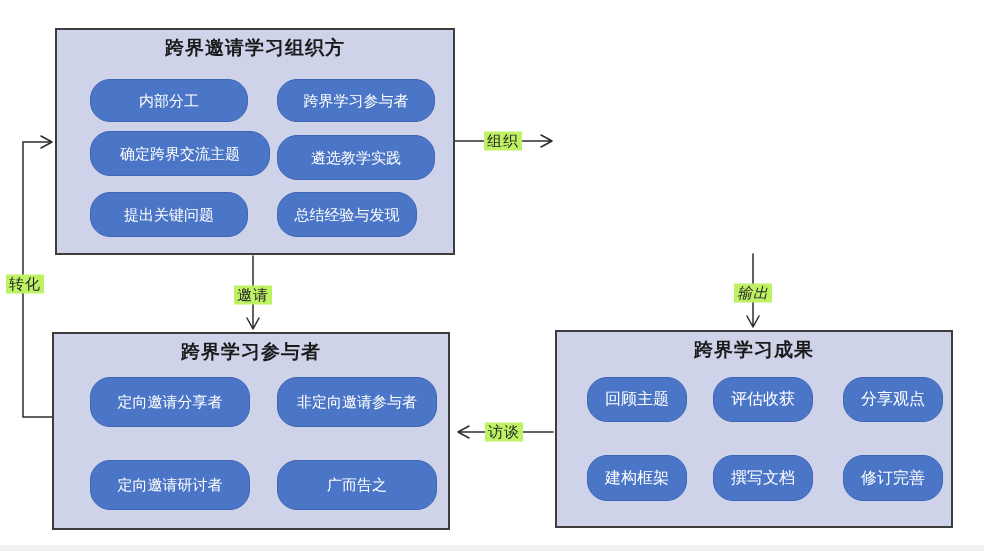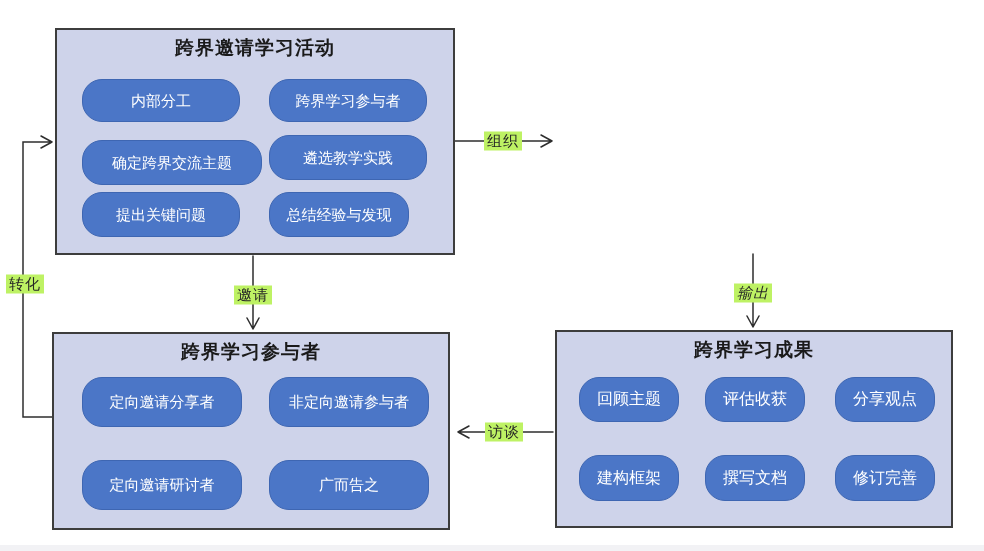--- a/index.html
+++ b/index.html
@@ -39,20 +39,21 @@
     border: 1px solid var(--item-border, #3e66b2);
     border-radius: 20px;
     color: var(--item-text, #ffffff);
     display: flex;
     align-items: center;
     justify-content: center;
     text-align: center;
     font-size: 15px;
     line-height: 1.3;
     padding: 2px 6px;
+    margin-left: 8px;
   }
   .node.small-node { font-size: 16px; }
   .arrow-label {
     position: absolute;
     transform: translate(-50%, -50%);
     background: #bef264;
     color: #262626;
     font-size: 15px;
     padding: 0 3px;
     white-space: nowrap;
@@ -79,24 +80,24 @@
 
       <path d="M753 254 L753 327 M753 327 L747 316 M753 327 L759 316"></path>
 
       <path d="M553 432 L458 432 M458 432 L469 426 M458 432 L469 438"></path>
 
       <path d="M52 417 L23 417 L23 142 L52 142 M52 142 L41 136 M52 142 L41 148"></path>
     </g>
   </svg>
 
   <section class="panel" style="left:55px; top:28px; width:400px; height:227px;">
-    <h2 class="panel-title">跨界邀请学习活动</h2>
+    <h2 class="panel-title">跨界邀请学习组织方</h2>
     <div class="node" style="left:25px; top:49px; width:158px; height:43px;">内部分工</div>
     <div class="node" style="left:212px; top:49px; width:158px; height:43px;">跨界学习参与者</div>
-    <div class="node" style="left:25px; top:110px; width:180px; height:45px;">确定跨界交流主题</div>
+    <div class="node" style="left:25px; top:101px; width:180px; height:45px;">确定跨界交流主题</div>
     <div class="node" style="left:212px; top:105px; width:158px; height:45px;">遴选教学实践</div>
     <div class="node" style="left:25px; top:162px; width:158px; height:45px;">提出关键问题</div>
     <div class="node" style="left:212px; top:162px; width:140px; height:45px;">总结经验与发现</div>
   </section>
 
 
   <section class="panel" style="left:555px; top:330px; width:398px; height:198px;">
     <h2 class="panel-title">跨界学习成果</h2>
     <div class="node small-node" style="left:22px; top:45px; width:100px; height:45px;">回顾主题</div>
     <div class="node small-node" style="left:148px; top:45px; width:100px; height:45px;">评估收获</div>

